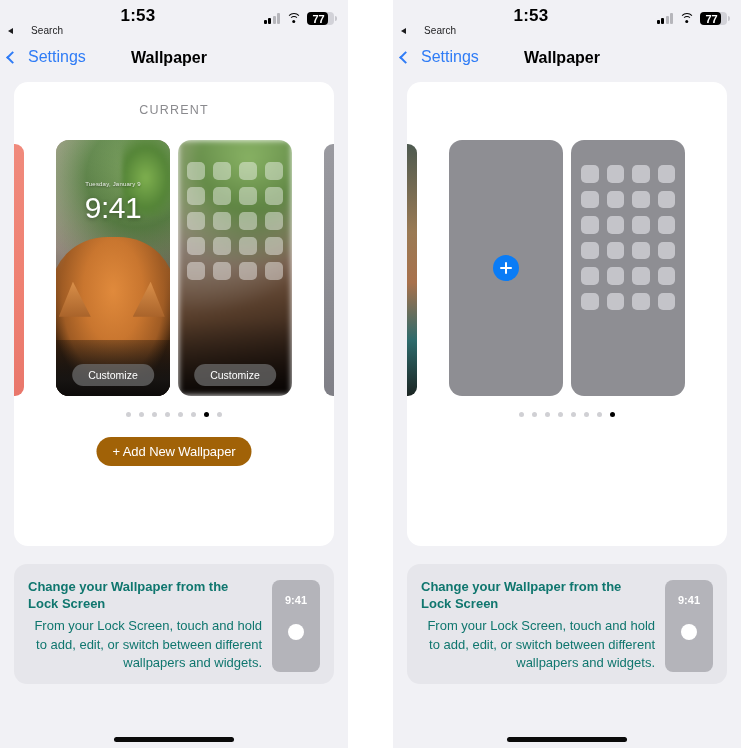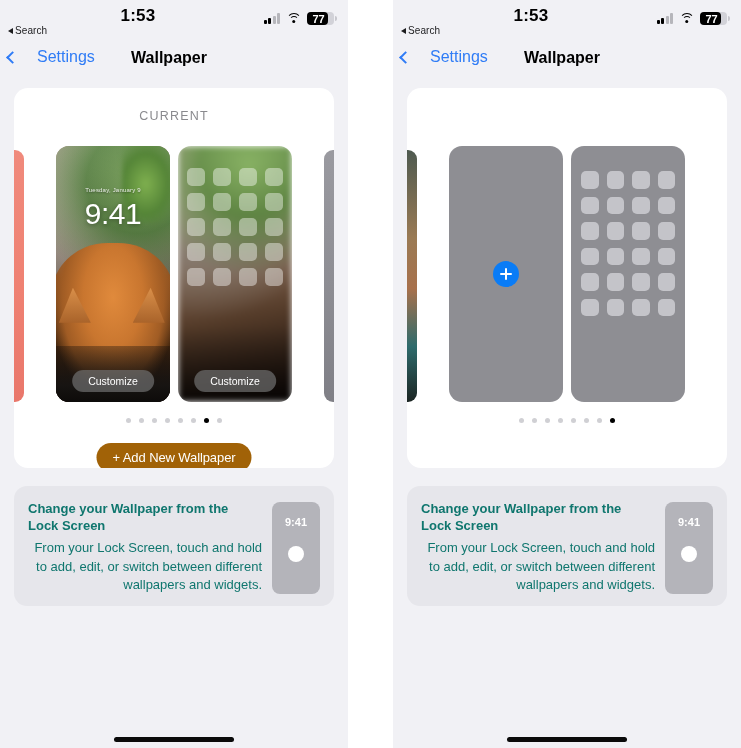--- a/index.html
+++ b/index.html
@@ -23,21 +23,21 @@
 
   
   .statusbar {
     position: relative;
     height: 40px;
   }
   .sb-search {
     position: absolute; left: 8px; top: 25px;
     font-size: 10px; color: #1c1c1e; font-weight: 500;
     letter-spacing: .1px;
-    display:flex; align-items:center; gap:2px;
+    display:flex; align-items:center; gap:18px;
   }
   .sb-back-tri {
     width:0;height:0;border-top:3.5px solid transparent;border-bottom:3.5px solid transparent;
     border-right:5px solid #1c1c1e; display:inline-block;
   }
   .sb-time {
     position: absolute; left: 0; right: 0; top: 6px;
     text-align: center; font-size: 17px; font-weight: 700; color: #000;
     letter-spacing: .2px;
     padding-right: 72px;
@@ -75,40 +75,40 @@
   .battery .cap {
     position:absolute; right:-3px; top:4px; width:2px; height:5px;
     background:#c7c7cd; border-radius:0 2px 2px 0;
   }
 
   
   .navbar {
     position: relative; height: 42px;
   }
   .nav-back {
-    position:absolute; left:8px; top:8px; display:flex; align-items:center; gap:19px;
+    position:absolute; left:8px; top:8px; display:flex; align-items:center; gap:10px;
     color:#2f7cf6; font-size:16px; cursor:pointer;
   }
   .chev {
     width:9px; height:9px; border-left:2.2px solid #2f7cf6; border-bottom:2.2px solid #2f7cf6;
     transform: rotate(45deg); margin-right:1px;
   }
   .nav-title {
     position:absolute; left:0; right:0; top:9px; text-align:center;
     font-size:16px; font-weight:700; color:#000; padding-right:10px;
   }
 
   
   .content { padding: 0 14px; }
 
   .card {
     background:#fff; border-radius:14px; overflow:hidden;
     position:relative;
   }
-  .card.gallery { height: 380px; margin-top: 6px; }
+  .card.gallery { height: 464px; }
 
   .section-label {
     text-align:center; font-size:12.5px; color:#8a8a8e;
     letter-spacing:1.2px; padding-top:21px; font-weight:400;
   }
 
   
   .carousel {
     position:absolute; left:0; right:0; top:58px; height:256px;
   }

